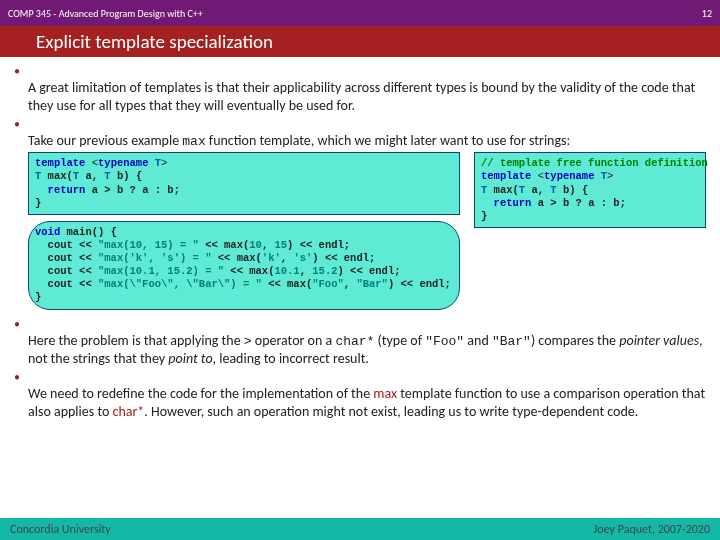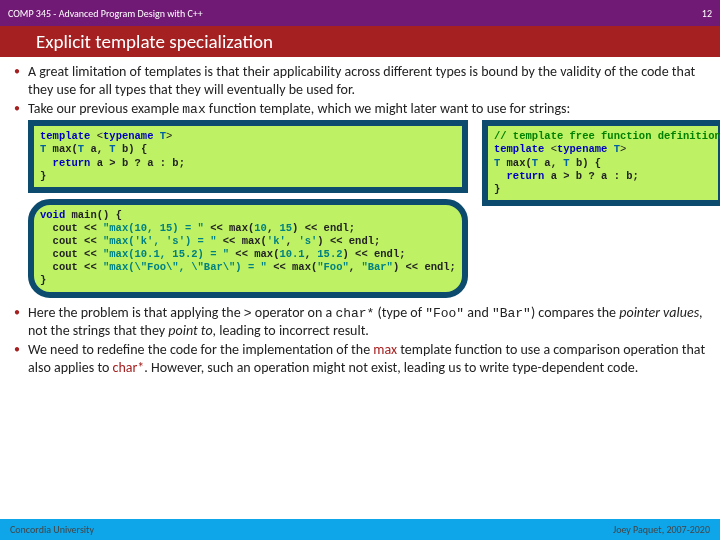--- a/index.html
+++ b/index.html
@@ -42,36 +42,37 @@
   }
   .bullet-dot {
     color: #a52020;
     width: 14px;
     flex: none;
     font-size: 12px;
     line-height: 1.4;
   }
   .bullet-text {
     flex: 1;
+    margin-top: 16px;
   }
   .mono-inline {
     font-family: Consolas, "Courier New", monospace;
     font-size: 13px;
     color: #222;
   }
   .codewrap {
     display: flex;
     gap: 14px;
     margin-top: 2px;
     margin-bottom: 6px;
     padding-left: 14px;
   }
   .codebox {
-    border: 6px solid #0c4a6e;
-    background: #bef264;
+    border: 1px solid #0c4a6e;
+    background: #5eead4;
     font-family: Consolas, "Courier New", monospace;
     font-size: 10.5px;
     line-height: 1.25;
     padding: 4px 6px;
     white-space: pre;
   }
   .codebox.main { flex: 1; }
   .codebox.side { flex: none; width: 218px; }
   .kw   { color: #0000c0; font-weight: bold; }
   .type { color: #0060a0; font-weight: bold; }
@@ -80,23 +81,23 @@
   .com  { color: #008000; font-weight: bold; }
   .ident{ color: #222; font-weight: bold; }
   .italic { font-style: italic; }
   .red { color: #a52020; }
   .footer {
     position: absolute;
     bottom: 0;
     left: 0; right: 0;
     display: flex;
     justify-content: space-between;
-    font-size: 10px;
+    font-size: 12px;
     padding: 4px 10px;
-    background: #0ea5e9;
+    background: #14b8a6;
     color: #444;
   }
 </style>
 </head>
 <body>
 
 <div class="topbar">
   <span>COMP 345 - Advanced Program Design with C++</span>
   <span>12</span>
 </div>

